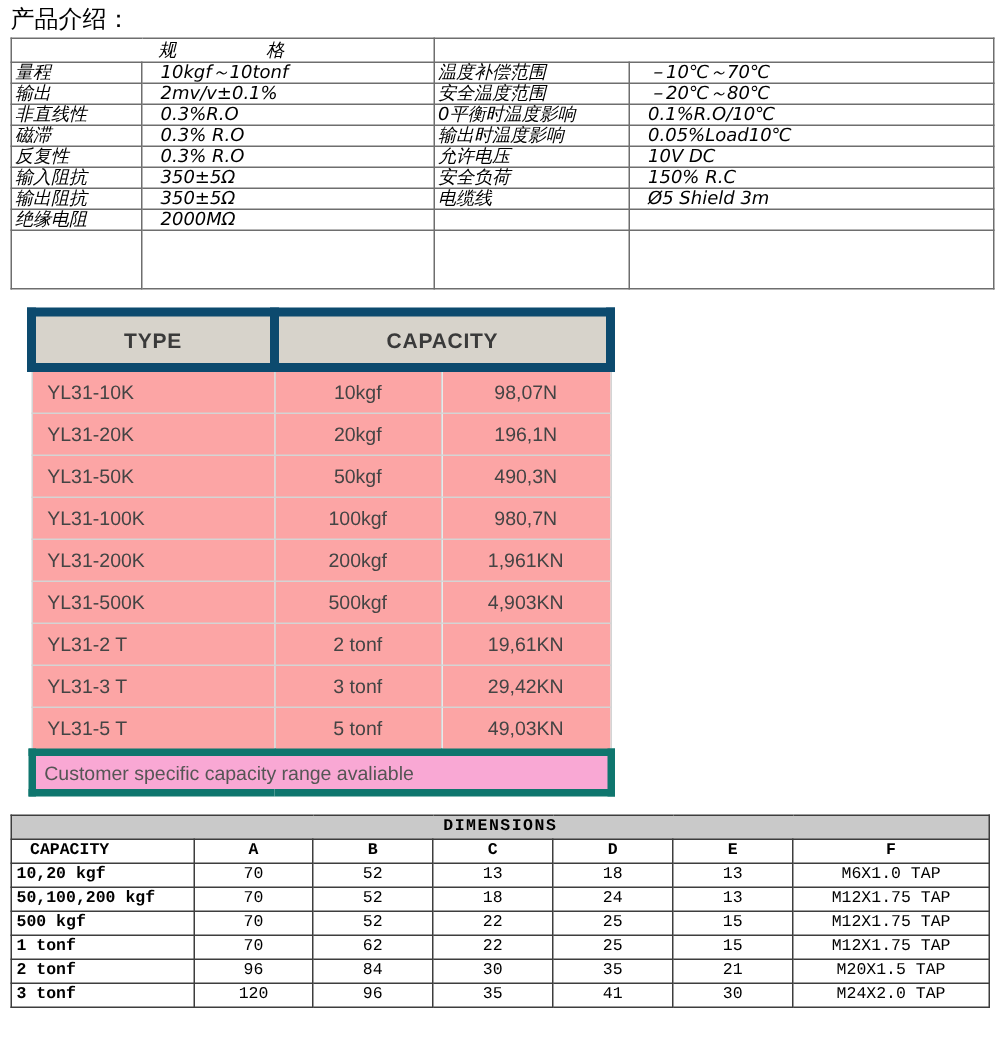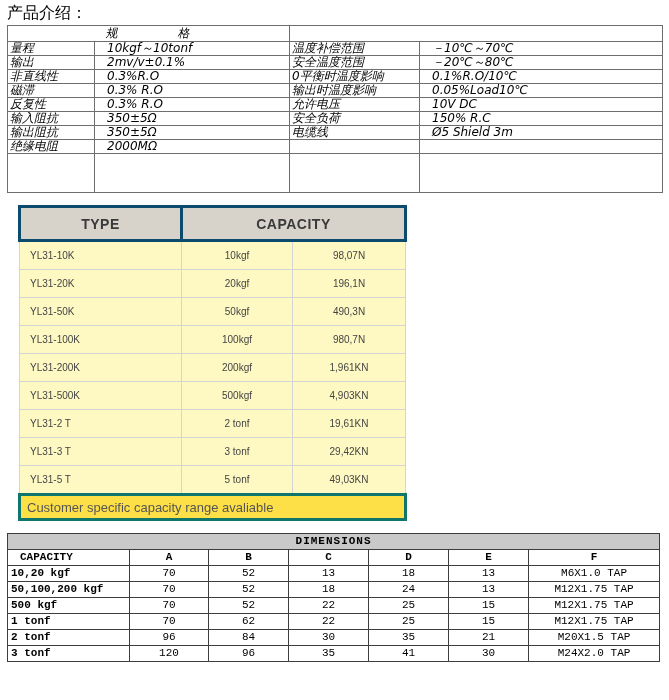--- a/index.html
+++ b/index.html
@@ -10,24 +10,24 @@
   
   table{border-spacing:0;}
   .spec{border-collapse:collapse;table-layout:fixed;width:655px;margin-left:2px;}
   .spec td{border:1px solid #6e6e6e;font-size:12px;height:13px;line-height:13px;padding:0 2px;white-space:nowrap;overflow:hidden;font-style:italic;}
   .spec td.head{text-align:center;letter-spacing:5em;padding-left:5em;height:15px;}
   .spec td.val{padding-left:12px;}
   .spec tr.filler td{height:38px;}
 
   
   .cap{border-collapse:collapse;table-layout:fixed;width:386px;margin:12px 0 0 13px;font-family:"Liberation Sans","DejaVu Sans",sans-serif;}
-  .cap th{background:#d7d3cb;border:3px solid #0c4a6e;height:29px;font-size:14px;font-weight:bold;color:#3a3a3a;letter-spacing:.5px;}
-  .cap td{background:#fef9c3;border:1px solid #d4d4d4;height:25px;font-size:10px;color:#444;text-align:center;white-space:nowrap;overflow:hidden;}
+  .cap th{background:#d7d3cb;border:6px solid #0c4a6e;height:29px;font-size:14px;font-weight:bold;color:#3a3a3a;letter-spacing:.5px;}
+  .cap td{background:#fca5a5;border:1px solid #d4d4d4;height:25px;font-size:13px;color:#444;text-align:center;white-space:nowrap;overflow:hidden;}
   .cap td.t{text-align:left;padding-left:10px;}
-  .cap tfoot td{background:#fde047;border:3px solid #0f766e;height:20px;font-size:13px;color:#555;text-align:left;padding-left:6px;}
+  .cap tfoot td{background:#f9a8d4;border:5px solid #0f766e;height:20px;font-size:13px;color:#555;text-align:left;padding-left:6px;}
 
   
   .dim{border-collapse:collapse;table-layout:fixed;width:652px;margin:12px 0 0 2px;font-family:"Liberation Mono","DejaVu Sans Mono",monospace;}
   .dim td,.dim th{border:1px solid #3d3d3d;font-size:11px;height:15px;line-height:15px;padding:0 2px;text-align:center;white-space:nowrap;overflow:hidden;}
   .dim tr.title td{background:#c9c9c9;font-weight:bold;letter-spacing:1px;margin-left:36px;}
   .dim th{font-weight:bold;}
   .dim th.cap-h{text-align:left;padding-left:12px;}
   .dim td.name{text-align:left;padding-left:3px;font-weight:bold;}
 </style>
 </head>

